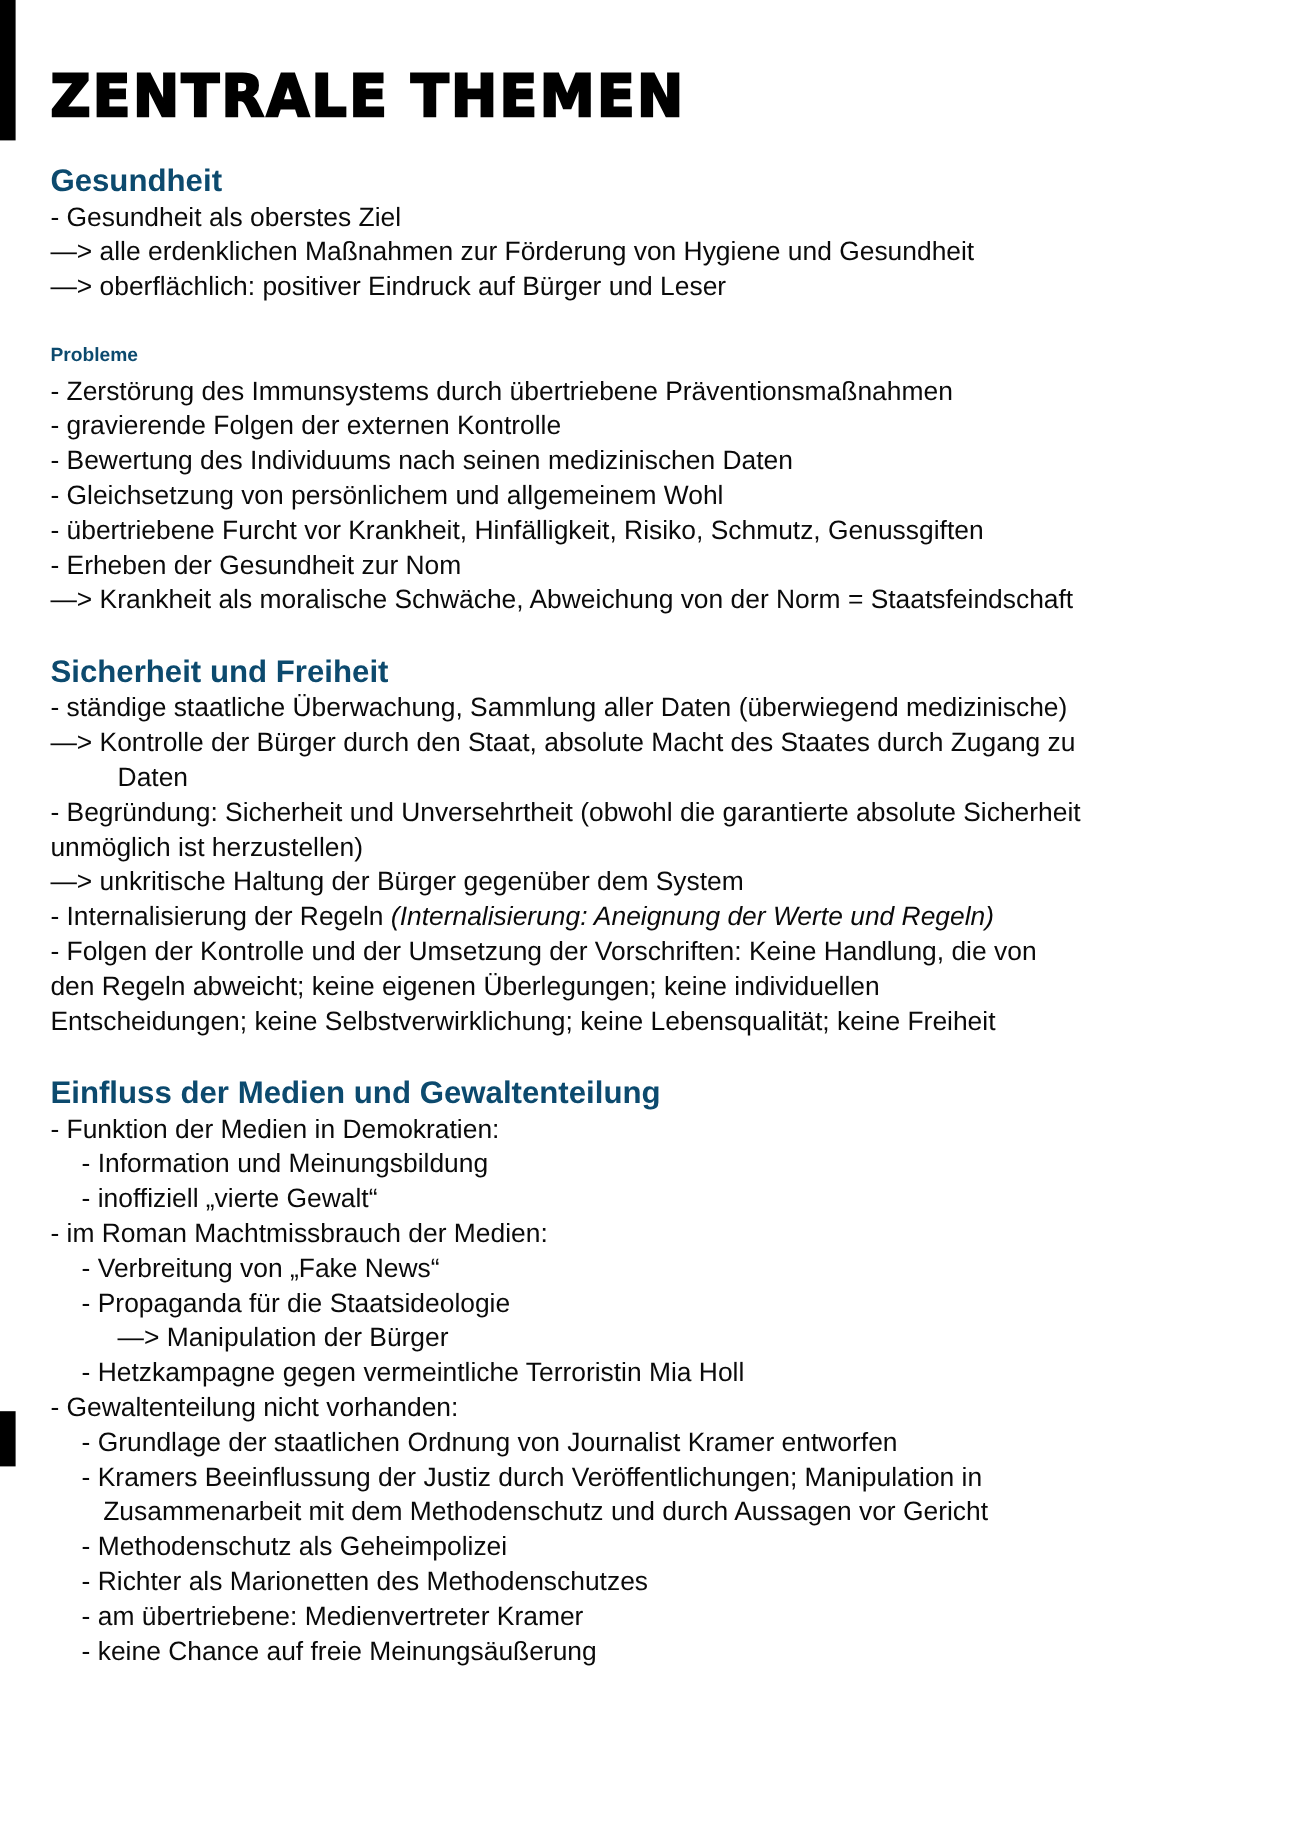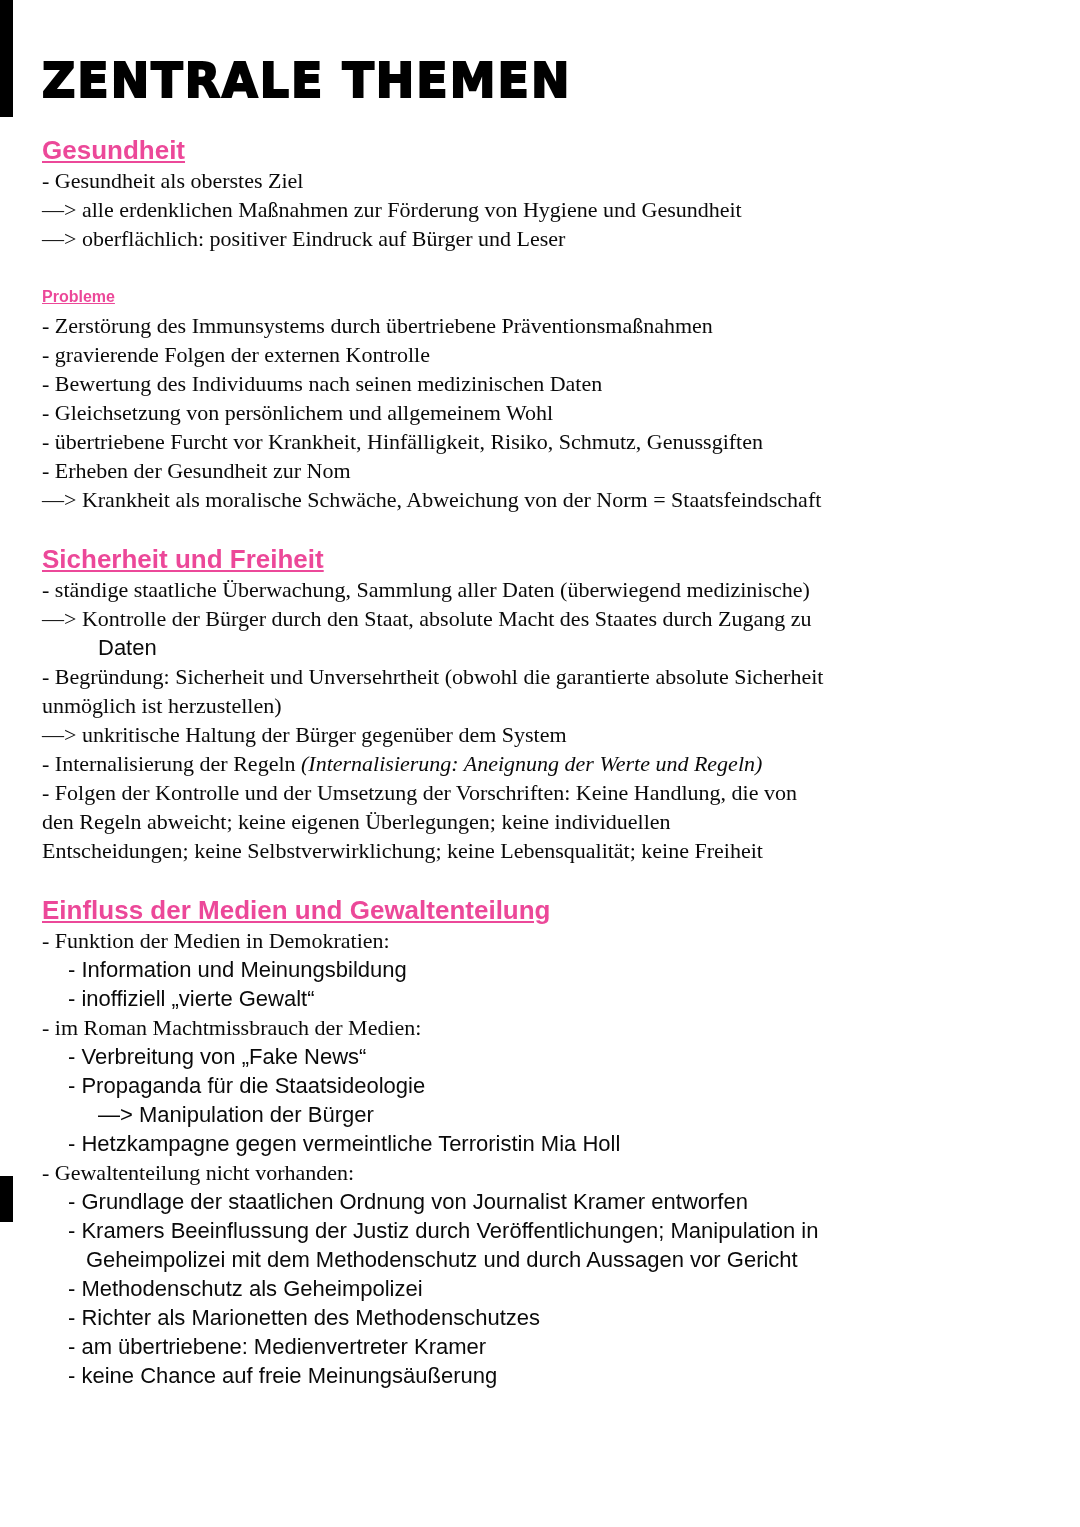--- a/index.html
+++ b/index.html
@@ -48,36 +48,35 @@
   }
 
   .doc-section { margin-top: 29px; }
   .doc-section:first-of-type { margin-top: 0; }
 
   .section-heading {
     margin: 0;
     font-size: 26px;
     line-height: 32px;
     font-weight: bold;
-    color: #ec4899;
-    text-decoration: underline;
+    color: #0c4a6e;
   }
   .section-heading.small {
     font-size: 16px;
     line-height: 29px;
   }
 
   .doc-line {
     font-size: 22px;
     line-height: 29px;
     white-space: pre-wrap;
   }
   .doc-line i { font-style: italic; }
 
-  .ind0 { padding-left: 0; font-family: Liberation Serif, serif; }
+  .ind0 { padding-left: 0; }
   .ind1 { padding-left: 26px; }
   .ind2 { padding-left: 44px; }
   .ind3 { padding-left: 56px; }
 </style>
 </head>
 <body>
 
 <div class="page">
   <div class="edge-artifact top"></div>
   <div class="edge-artifact bottom"></div>
@@ -130,21 +129,21 @@
             <div class="doc-line ind1">- Information und Meinungsbildung</div>
             <div class="doc-line ind1">- inoffiziell „vierte Gewalt“</div>
             <div class="doc-line ind0">- im Roman Machtmissbrauch der Medien:</div>
             <div class="doc-line ind1">- Verbreitung von „Fake News“</div>
             <div class="doc-line ind1">- Propaganda für die Staatsideologie</div>
             <div class="doc-line ind3">—&gt; Manipulation der Bürger</div>
             <div class="doc-line ind1">- Hetzkampagne gegen vermeintliche Terroristin Mia Holl</div>
             <div class="doc-line ind0">- Gewaltenteilung nicht vorhanden:</div>
             <div class="doc-line ind1">- Grundlage der staatlichen Ordnung von Journalist Kramer entworfen</div>
             <div class="doc-line ind1">- Kramers Beeinflussung der Justiz durch Veröffentlichungen; Manipulation in</div>
-            <div class="doc-line ind2">Geheimpolizei mit dem Methodenschutz und durch Aussagen vor Gericht</div>
+            <div class="doc-line ind2">Zusammenarbeit mit dem Methodenschutz und durch Aussagen vor Gericht</div>
             <div class="doc-line ind1">- Methodenschutz als Geheimpolizei</div>
             <div class="doc-line ind1">- Richter als Marionetten des Methodenschutzes</div>
             <div class="doc-line ind1">- am übertriebene: Medienvertreter Kramer</div>
             <div class="doc-line ind1">- keine Chance auf freie Meinungsäußerung</div>
           </div>
   </section>
 </div>
   </div>
 </div>
 

